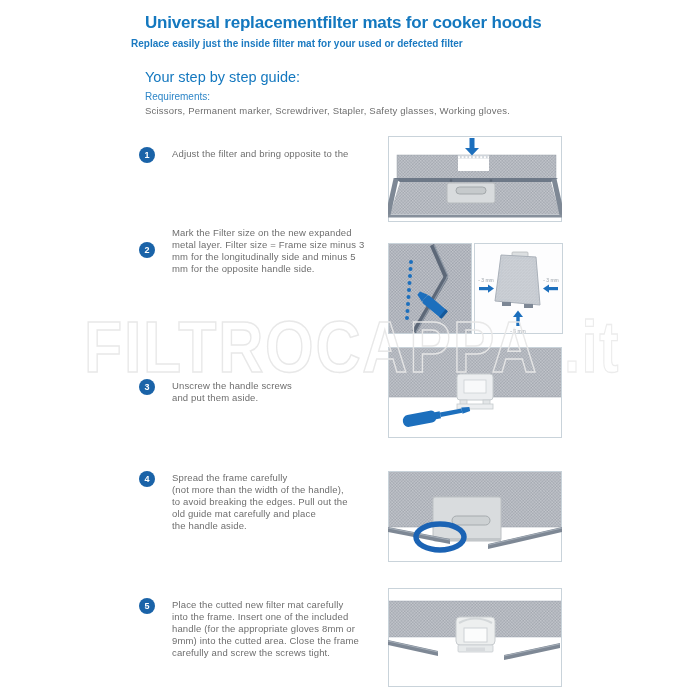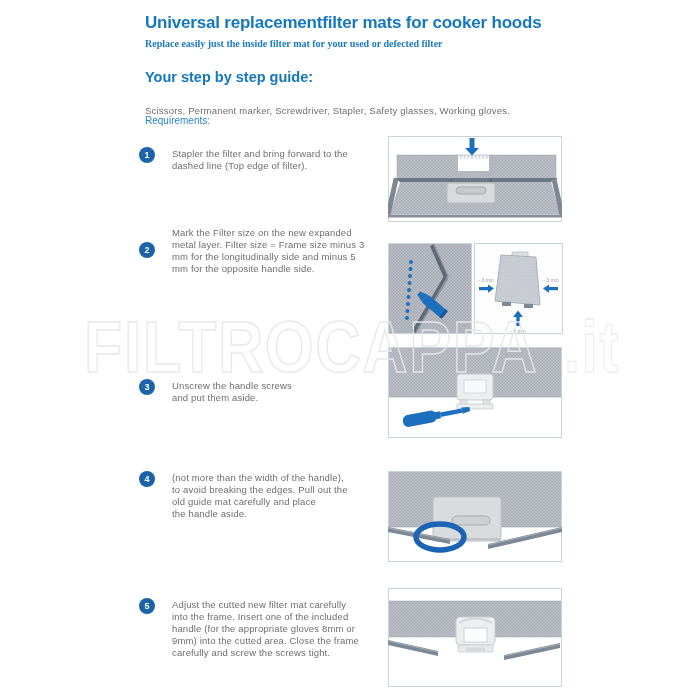--- a/index.html
+++ b/index.html
@@ -6,30 +6,30 @@
   .page {
     position:relative; width:700px; height:700px; background:#ffffff;
     overflow:hidden; font-family:"Liberation Sans", sans-serif;
   }
   .title {
     position:absolute; left:145px; top:13px;
     font-size:17px; font-weight:bold; color:#1478bf; letter-spacing:-0.2px;
     white-space:nowrap;
   }
   .subtitle {
-    position:absolute; left:145px; top:38px;
-    font-size:10px; font-weight:bold; color:#1b7ac1; white-space:nowrap;font-family:Liberation Serif, serif;
+    position:absolute; left:131px; top:38px;
+    font-size:10px; font-weight:bold; color:#1b7ac1; white-space:nowrap;
   }
   .guide-heading {
     position:absolute; left:145px; top:69px;
-    font-size:14.5px; font-weight:bold; color:#1478bf; white-space:nowrap;
+    font-size:14.5px; font-weight:normal; color:#1478bf; white-space:nowrap;
   }
   .req-label {
     position:absolute; left:145px; top:91px;
-    font-size:10px; color:#2e86c8; white-space:nowrap;margin-top:24px;
+    font-size:10px; color:#2e86c8; white-space:nowrap;
   }
   .req-items {
     position:absolute; left:145px; top:105px;
     font-size:9.5px; color:#6e6e6e; white-space:nowrap; letter-spacing:0.2px;
   }
   .step-num {
     position:absolute; left:139px; width:16px; height:16px; border-radius:50%;
     background:#1a63a8; color:#ffffff; font-size:9px; font-weight:bold;
     display:flex; align-items:center; justify-content:center;
   }
@@ -57,22 +57,21 @@
 <div class="page">
 
   <div class="title">Universal replacementfilter mats for cooker hoods</div>
   <div class="subtitle">Replace easily just the inside filter mat for your used or defected filter</div>
   <div class="guide-heading">Your step by step guide:</div>
   <div class="req-label">Requirements:</div>
   <div class="req-items">Scissors, Permanent marker, Screwdriver, Stapler, Safety glasses, Working gloves.</div>
 
   <div class="step-num" style="top:147px;">1</div>
   <div class="step-text" style="top:148px;">
-    <div>Stapler the filter and bring forward to the</div>
-    <div>dashed line (Top edge of filter).</div>
+    <div>Adjust the filter and bring opposite to the</div>
   </div>
   <div class="illus" style="top:136px;">
     <svg width="174" height="86" viewBox="0 0 174 86">
       <defs>
         <pattern id="m1" width="3.2" height="3.2" patternUnits="userSpaceOnUse">
           <rect width="3.2" height="3.2" fill="#b4b8bf"></rect>
           <path d="M0 1.6 L1.6 0 M1.6 3.2 L3.2 1.6" stroke="#989da6" stroke-width="0.6"></path>
           <path d="M0 1.6 L1.6 3.2 M1.6 0 L3.2 1.6" stroke="#d2d5da" stroke-width="0.5"></path>
         </pattern>
       </defs>
@@ -204,20 +203,21 @@
         <rect x="0" y="-6" width="34" height="12" rx="5.5"></rect>
         <rect x="33" y="-3.5" width="5" height="7"></rect>
         <rect x="38" y="-2.2" width="22" height="4.4"></rect>
         <polygon points="60,-3.2 68,-2 68,2 60,3.2"></polygon>
       </g>
     </svg>
   </div>
 
   <div class="step-num" style="top:471px;">4</div>
   <div class="step-text" style="top:472px;">
+    <div>Spread the frame carefully</div>
     <div>(not more than the width of the handle),</div>
     <div>to avoid breaking the edges. Pull out the</div>
     <div>old guide mat carefully and place</div>
     <div>the handle aside.</div>
   </div>
   <div class="illus" style="top:471px;">
     <svg width="174" height="91" viewBox="0 0 174 91">
       <defs>
         <pattern id="m4" width="3.2" height="3.2" patternUnits="userSpaceOnUse">
           <rect width="3.2" height="3.2" fill="#b4b8bf"></rect>
@@ -238,21 +238,21 @@
         <line x1="0" y1="57" x2="62" y2="69" stroke="#a5aeb8" stroke-width="1"></line>
         <polygon points="100,73 174,56 174,61 100,78" fill="#7e8895"></polygon>
         <line x1="100" y1="74" x2="174" y2="57" stroke="#a5aeb8" stroke-width="1"></line>
       </g>
       <ellipse cx="52" cy="66" rx="24" ry="13" fill="none" stroke="#1b63b4" stroke-width="5.5"></ellipse>
     </svg>
   </div>
 
   <div class="step-num" style="top:598px;">5</div>
   <div class="step-text" style="top:599px;">
-    <div>Adjust the cutted new filter mat carefully</div>
+    <div>Place the cutted new filter mat carefully</div>
     <div>into the frame. Insert one of the included</div>
     <div>handle (for the appropriate gloves 8mm or</div>
     <div>9mm) into the cutted area. Close the frame</div>
     <div>carefully and screw the screws tight.</div>
   </div>
   <div class="illus" style="top:588px;">
     <svg width="174" height="99" viewBox="0 0 174 99">
       <defs>
         <pattern id="m5" width="3.2" height="3.2" patternUnits="userSpaceOnUse">
           <rect width="3.2" height="3.2" fill="#b4b8bf"></rect>

